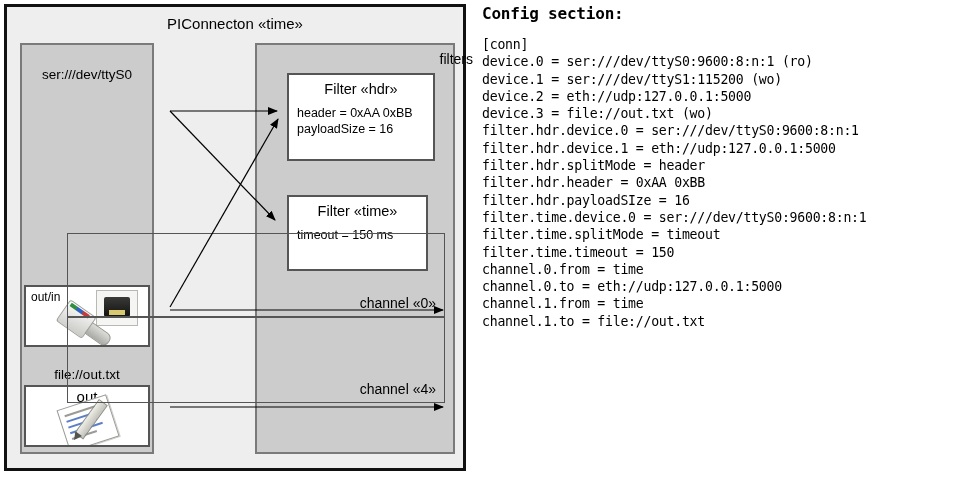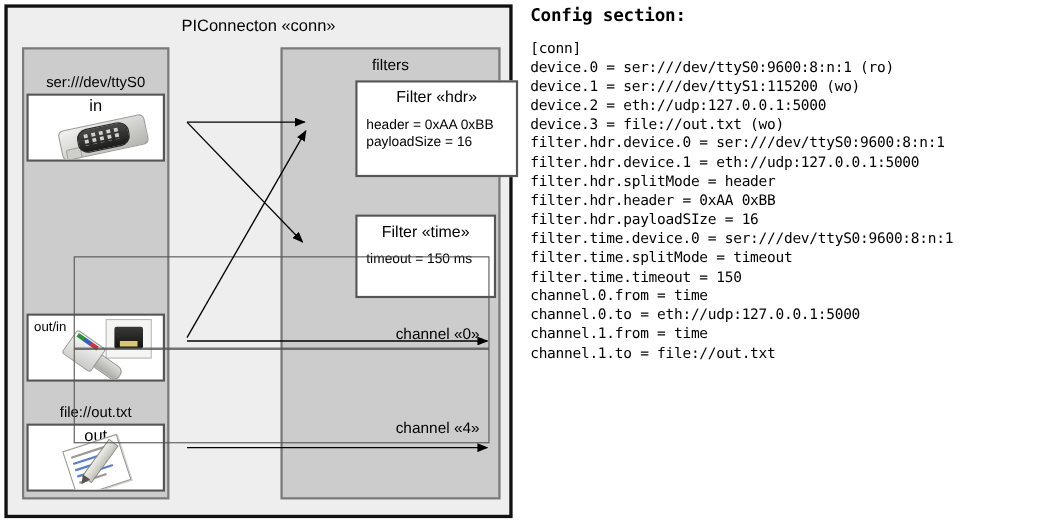--- a/index.html
+++ b/index.html
@@ -8,22 +8,22 @@
   .root{position:relative;width:964px;height:484px;}
 
   
   .diagram{position:absolute;left:4px;top:4px;width:462px;height:467px;
            border:3px solid #111;background:#eeeeee;box-sizing:border-box;}
   .diagram-title{position:absolute;left:0;top:8px;width:100%;text-align:center;
                  font-size:15px;line-height:18px;}
 
   .panel{position:absolute;background:#cccccc;border:2px solid #7a7a7a;
          box-sizing:border-box;}
-  .panel-title{position:absolute;left:0;top:6px;width:100%;text-align:center;
-               font-size:14px;line-height:17px;}
+  .panel-title{position:absolute;left:0;top:6px;width:100%;text-align:right;
+               font-size:14px;line-height:17px;padding-left:20px;}
 
   .devpanel{left:13px;top:36px;width:134px;height:411px;}
   .fltpanel{left:248px;top:36px;width:200px;height:411px;}
 
   .devgroup{position:absolute;}
   .dev-label{position:absolute;left:0;top:0;width:100%;text-align:center;
              font-size:13.5px;line-height:16px;white-space:nowrap;}
   .dev-box{position:absolute;left:50%;transform:translateX(-50%);top:18px;
            width:126px;height:62px;background:#ffffff;border:2px solid #555;
            box-sizing:border-box;overflow:hidden;}
@@ -70,21 +70,21 @@
   .doc .ln{position:absolute;left:6px;height:2px;background:#5b7fc7;}
   .doc .ln.s{background:#9a9a96;}
   .pencil{position:absolute;left:58px;top:10px;width:9px;height:48px;transform:rotate(36deg);}
   .pencil .wood{position:absolute;left:0;top:0;width:9px;height:40px;
      background:linear-gradient(90deg,#efefe9,#c2c2ba);border:1px solid #8e8e88;}
   .pencil .tip{position:absolute;left:0;top:40px;width:0;height:0;
      border-left:4.5px solid transparent;border-right:4.5px solid transparent;
      border-top:8px solid #55534e;}
 
   
-  .fcard{position:absolute;background:#fff;border:2px solid #555;box-sizing:border-box;margin-left:36px;}
+  .fcard{position:absolute;background:#fff;border:2px solid #555;box-sizing:border-box;}
   .fcard .ftitle{position:absolute;left:0;top:5px;width:100%;text-align:center;
                  font-size:14.5px;line-height:18px;}
   .fcard .fprops{position:absolute;left:8px;top:30px;font-size:12.5px;line-height:16px;}
 
   
   .chan{position:absolute;border:1.5px solid #555;box-sizing:border-box;background:transparent;}
   .chan-label{position:absolute;right:8px;bottom:4px;font-size:14px;line-height:17px;}
 
   .svg-layer{position:absolute;left:0;top:0;width:462px;height:467px;pointer-events:none;}
 
@@ -95,35 +95,26 @@
   .config-body{margin-top:14px;font-family:"DejaVu Sans Mono",monospace;
                font-size:13.2px;line-height:17.3px;white-space:pre;letter-spacing:-.25px;}
 </style>
 </head>
 <body>
 
 <div class="root">
 
   <div class="diagram">
 
-    <div class="diagram-title">PIConnecton «conn»</div>
+    <div class="diagram-title">PIConnecton «time»</div>
 
     <div class="panel devpanel">
 
       <div class="devgroup" style="left:0;top:22px;width:100%;height:84px;">
         <div class="dev-label">ser:///dev/ttyS0</div>
-        <div class="dev-box">
-          <div class="dev-io">in</div>
-          <div class="art db9">
-            <div class="shell"></div>
-              <div class="tab"></div>
-            <div class="face"></div>
-              <div class="pins"></div>
-          </div>
-        </div>
       </div>
 
 
       <div class="devgroup" style="left:0;top:222px;width:100%;height:84px;">
         <div class="dev-box">
           <div class="dev-io left">out/in</div>
           <div class="art rj-sock">
             <div class="hole"></div>
           </div>
           <div class="art rj-plug">
@@ -158,21 +149,21 @@
       <div class="panel-title">filters</div>
 
       <div class="fcard" style="left:30px;top:28px;width:148px;height:88px;">
         <div class="ftitle">Filter «hdr»</div>
         <div class="fprops">
           <div>header = 0xAA 0xBB</div>
           <div>payloadSize = 16</div>
         </div>
       </div>
 
-      <div class="fcard" style="left:30px;top:150px;width:128px;height:76px;padding-left:36px;">
+      <div class="fcard" style="left:30px;top:150px;width:141px;height:76px;padding-left:36px;">
         <div class="ftitle">Filter «time»</div>
         <div class="fprops">
           <div>timeout = 150 ms</div>
         </div>
       </div>
     </div>
 
     <div class="chan" style="left:60px;top:226px;width:378px;height:84px;">
       <div class="chan-label">channel «0»</div>
     </div>

